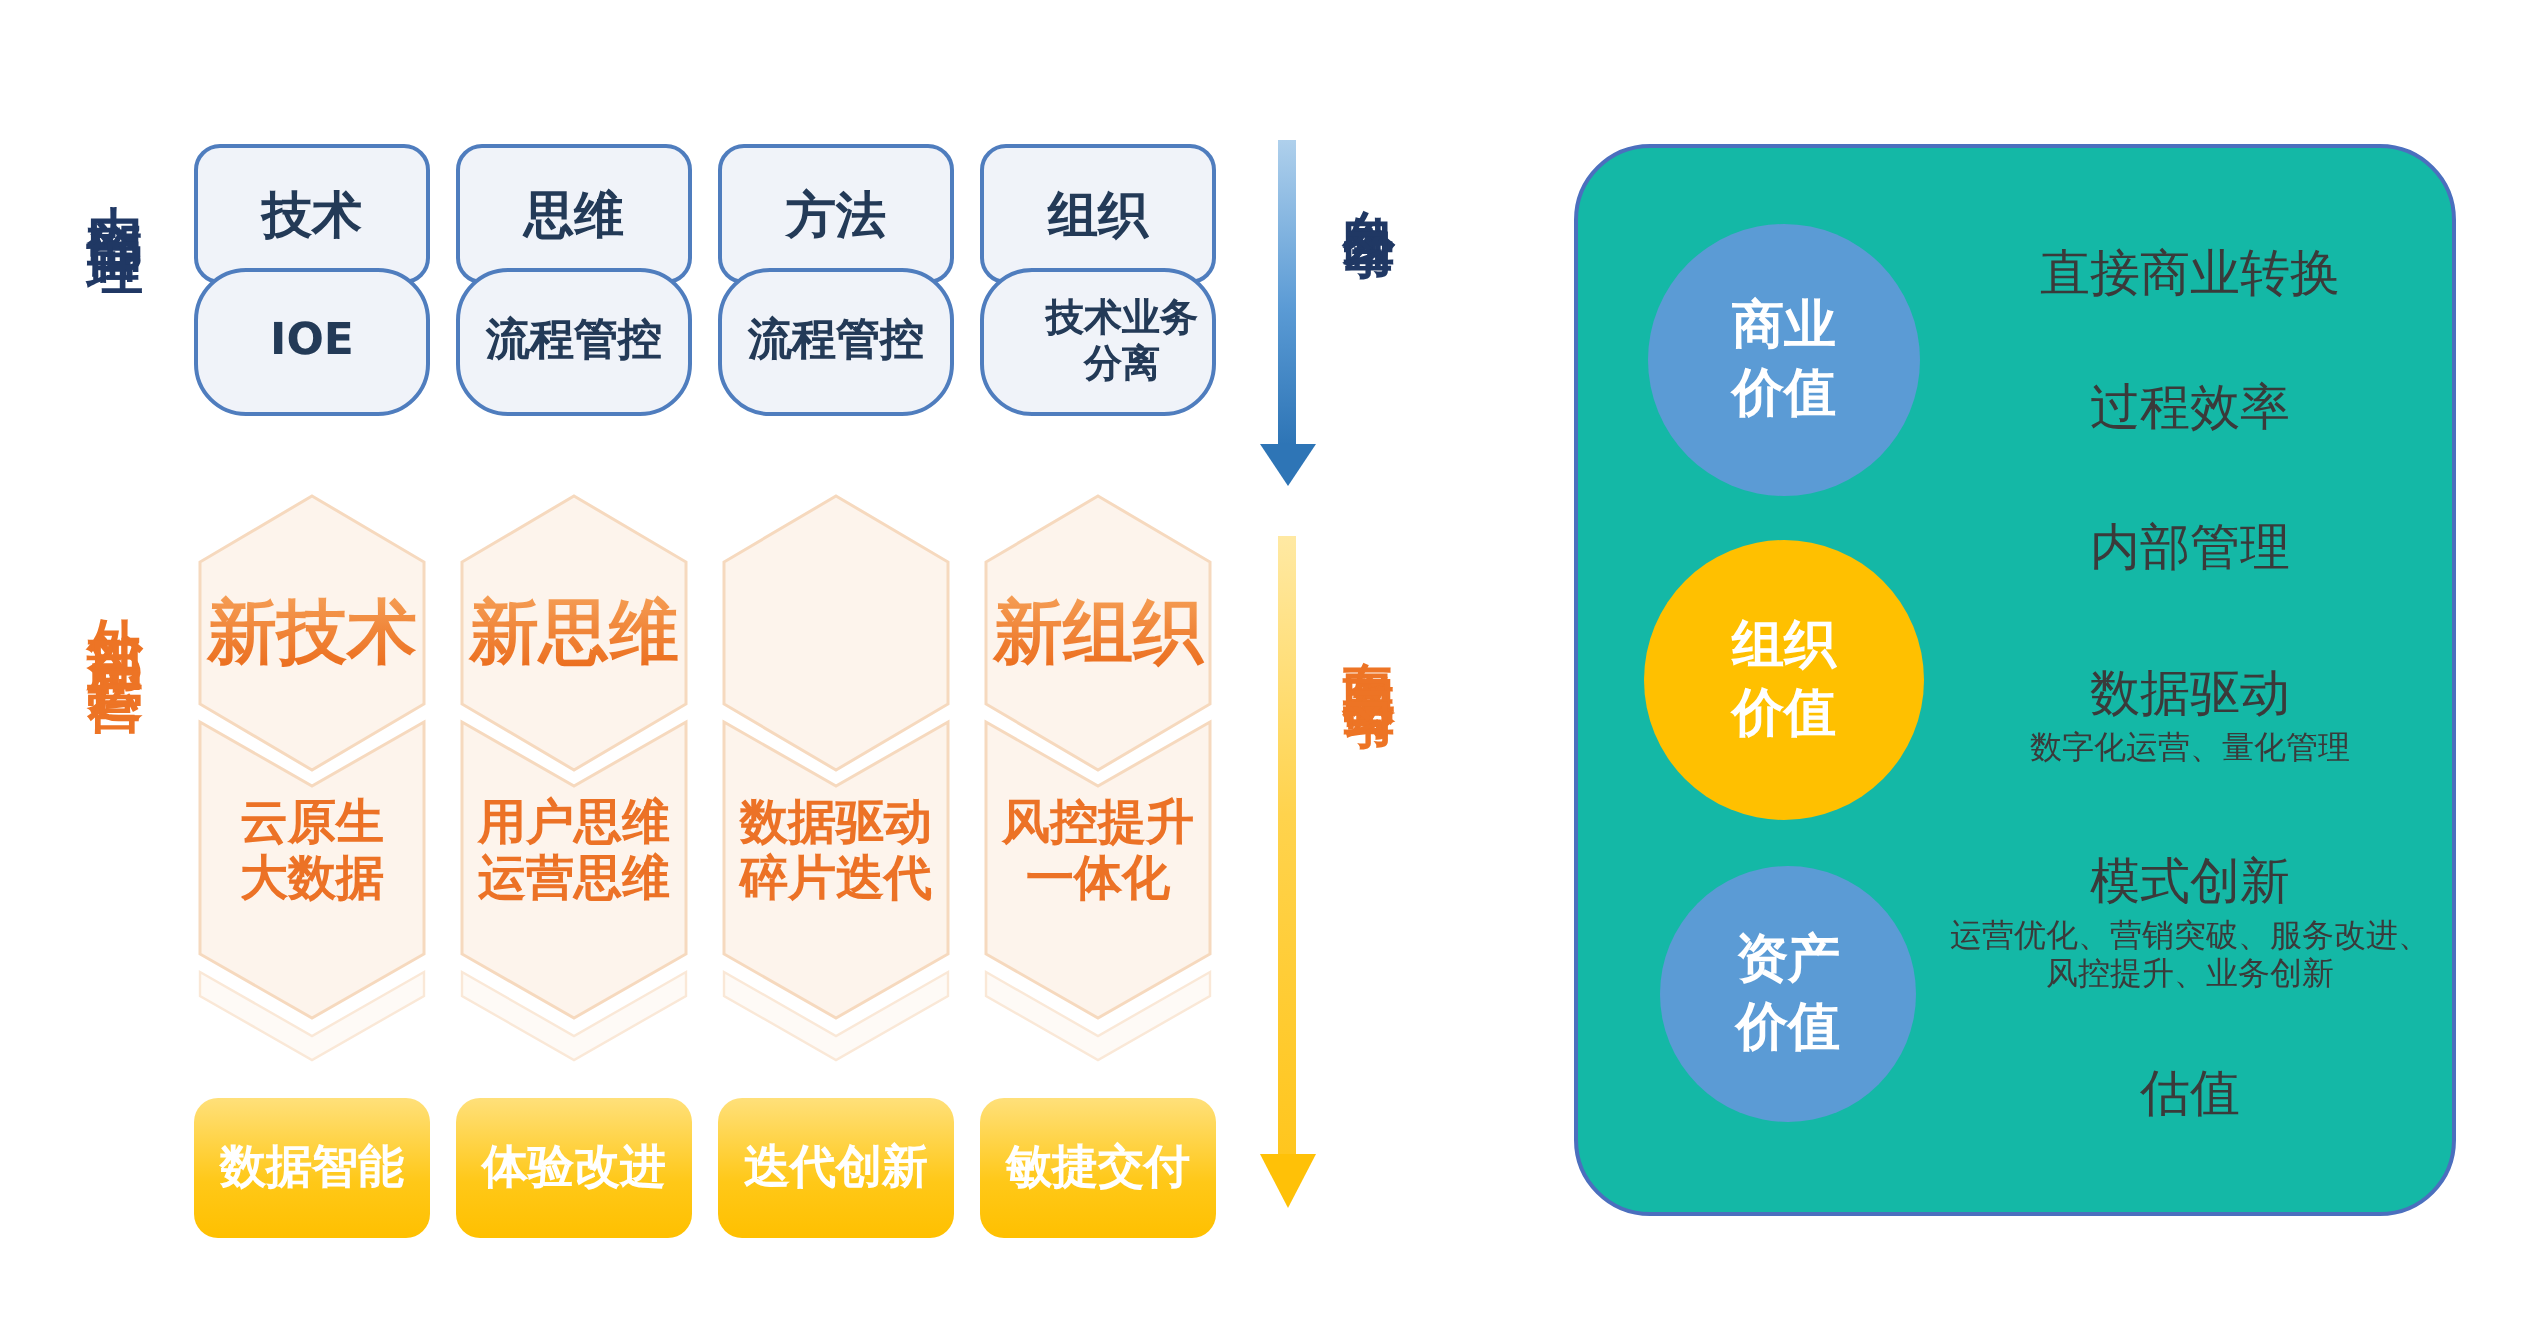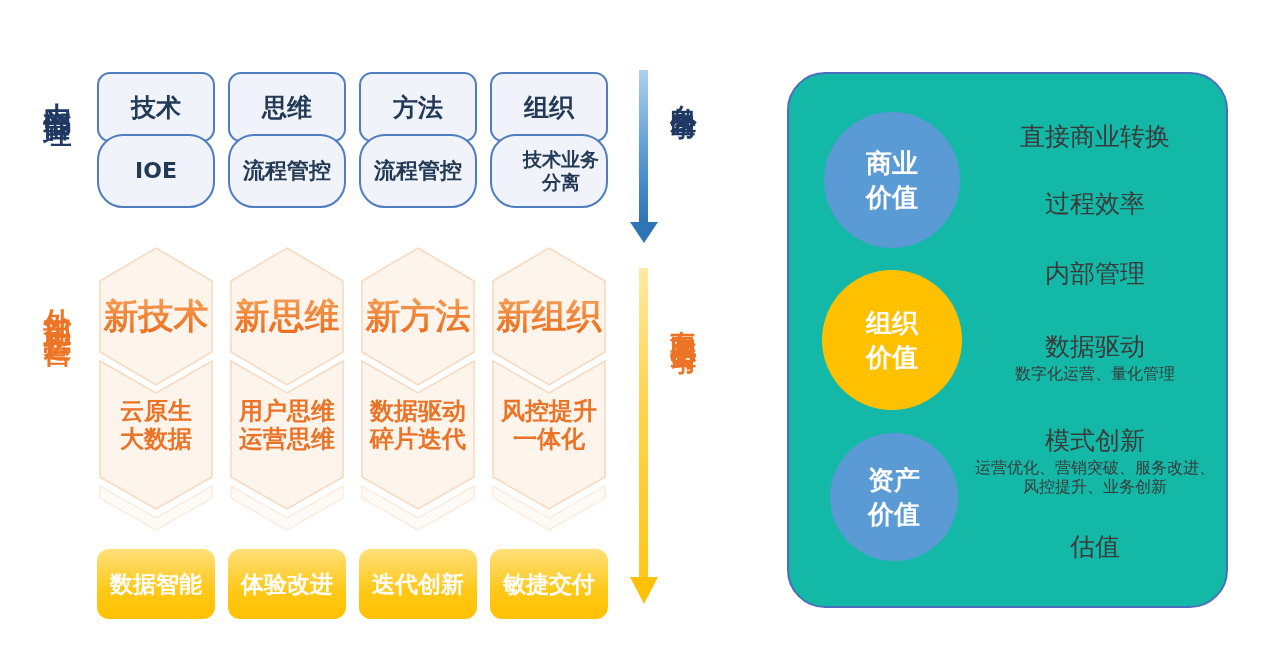--- a/index.html
+++ b/index.html
@@ -157,21 +157,20 @@
       </div>
     <div class="tbox b">
       <div>流程管控</div>
 
     </div>
     <svg class="hex-svg" width="118" height="290" viewBox="0 0 118 290">
       <path d="M59 3 L115 36 L115 107 L59 140 L3 107 L3 36 Z" fill="#FDF4EC" stroke="#F6D9BE" stroke-width="1.5"></path>
       <path d="M3 116 L59 148 L115 116 L115 232 L59 264 L3 232 Z" fill="#FDF4EC" stroke="#F6D9BE" stroke-width="1.5"></path>
       <path d="M3 241 L59 273 L115 241 L115 253 L59 285 L3 253 Z" fill="#FEFAF6" stroke="#FAE8D7" stroke-width="1.2"></path>
     </svg>
-    <div class="hex-title">新方法</div>
     <div class="hex-lines">
       <div>数据驱动</div>
       <div>碎片迭代</div>
     </div>
     <div class="ybox">
       <div>迭代</div>
       <div>创新</div>
     </div>
   </div>
 

